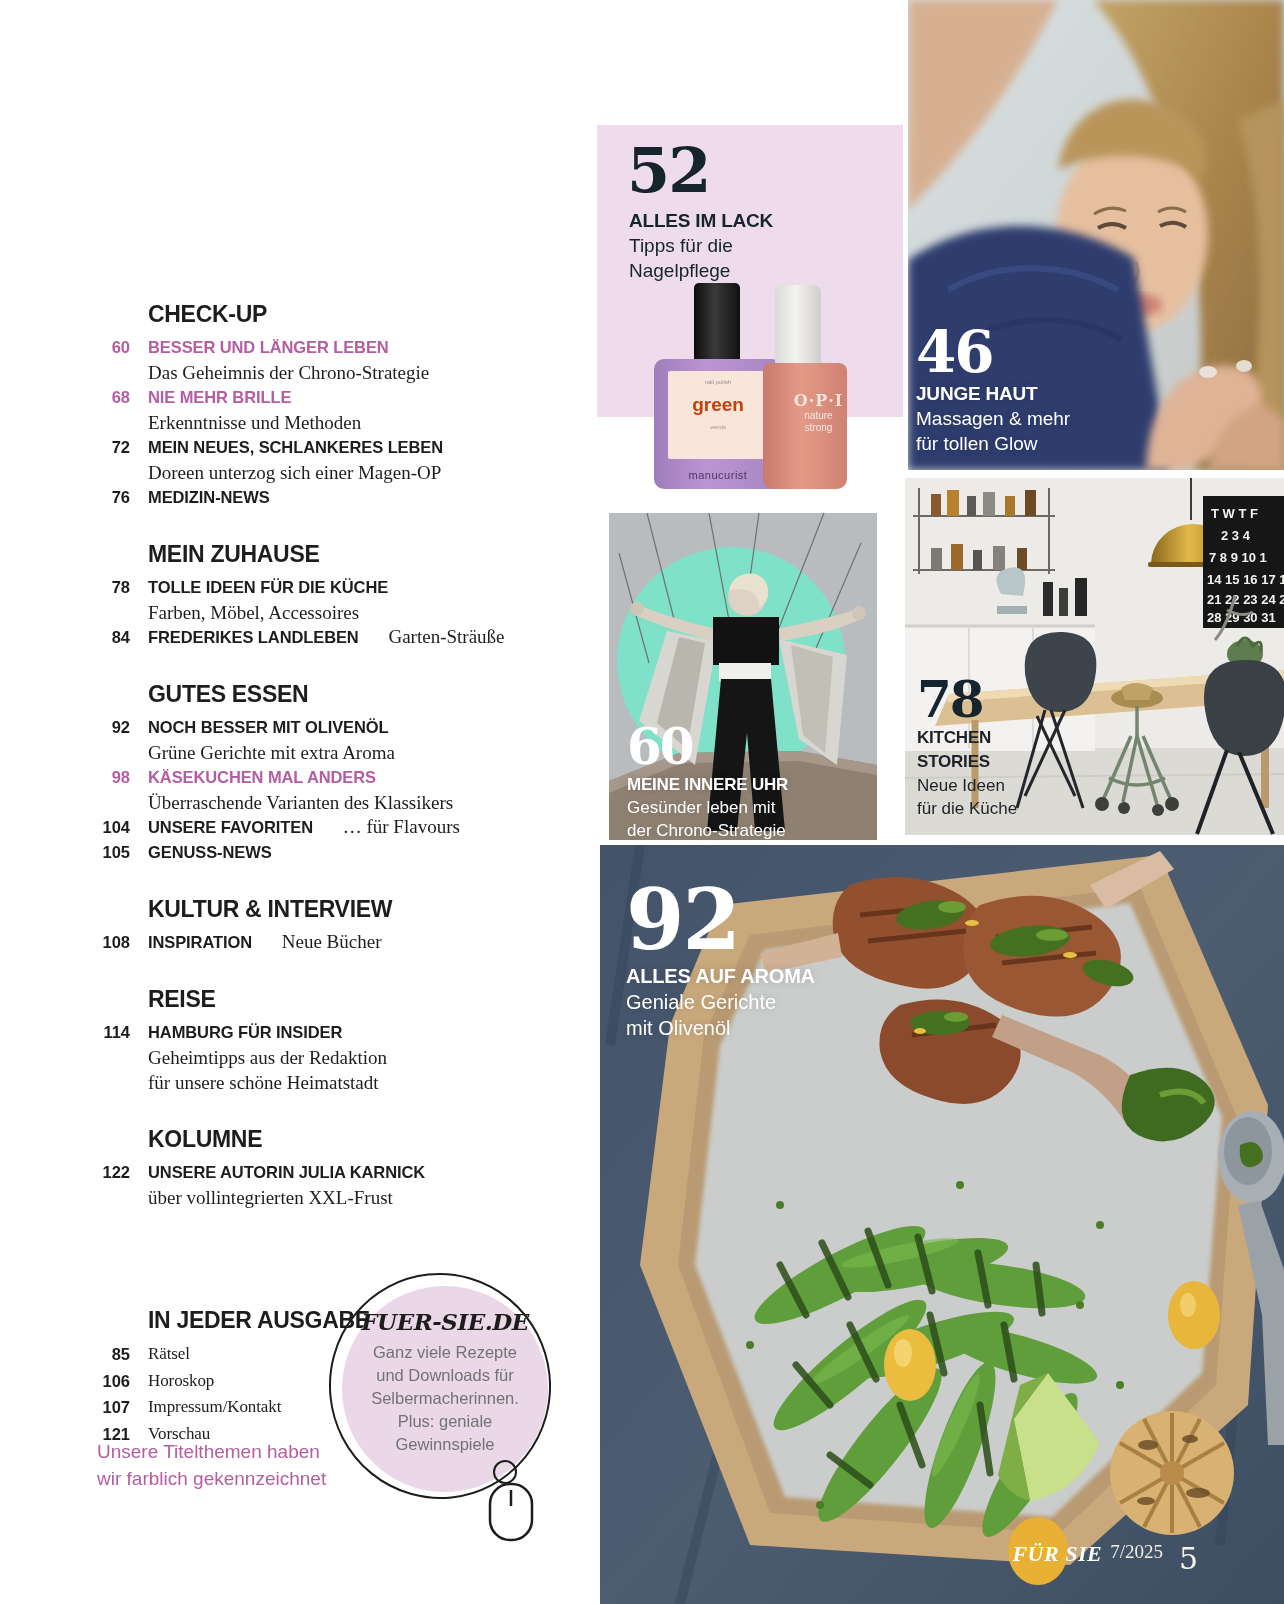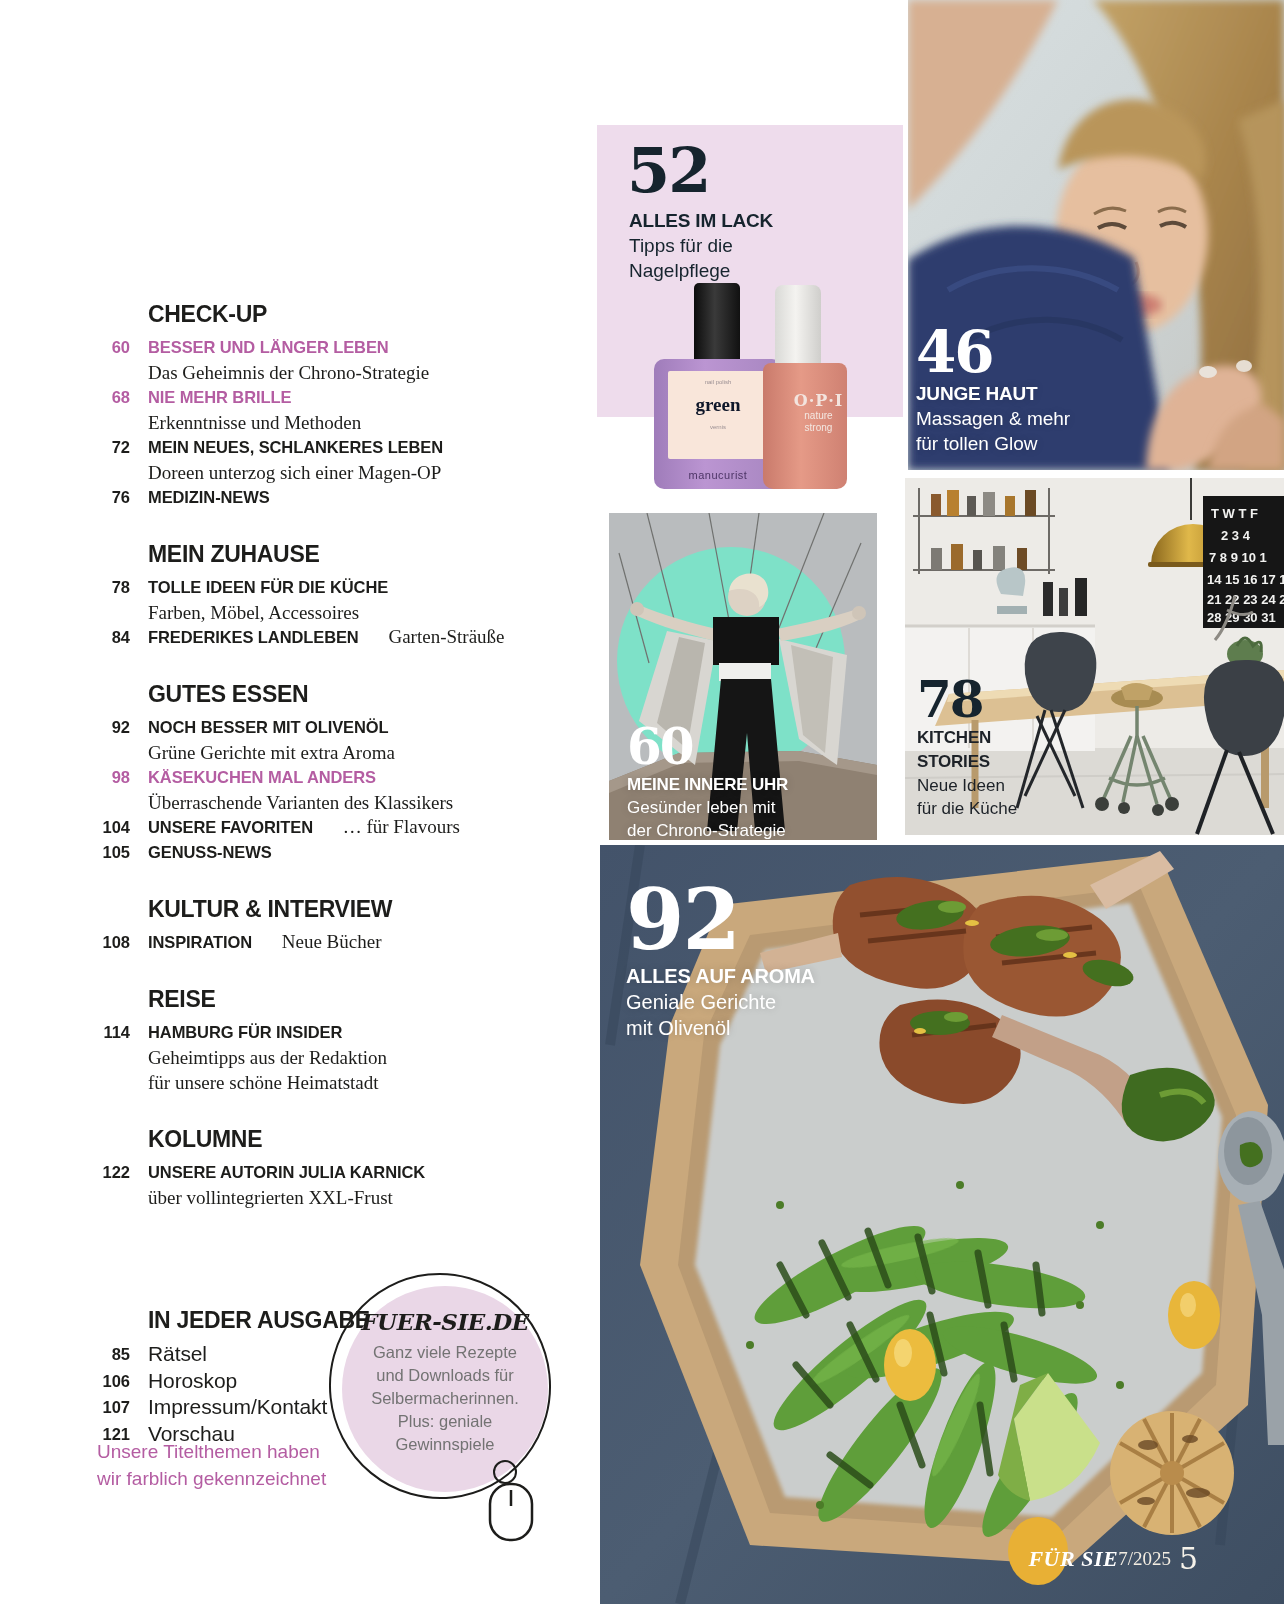--- a/index.html
+++ b/index.html
@@ -11,42 +11,42 @@
   .toc-section { margin-top:30px; }
   .toc-section:first-child { margin-top:0; }
   .toc-section.extra-gap { margin-top:96px; }
   .toc-section-title { font-size:23px; font-weight:700; color:#1d1d1b; letter-spacing:-0.3px; margin-left:70px; margin-bottom:7px; line-height:28px; }
   .toc-item { display:flex; align-items:flex-start; cursor:pointer; }
   .toc-page { width:52px; text-align:right; font-weight:700; font-size:16.5px; color:#1d1d1b; line-height:25px; flex:0 0 52px; }
   .toc-entry { margin-left:18px; }
   .toc-title { font-weight:700; font-size:16.5px; color:#1d1d1b; letter-spacing:-0.1px; line-height:25px; }
   .toc-suffix { font-family:"Liberation Serif", serif; font-weight:400; font-size:19px; color:#1d1d1b;padding-left:25px; }
   .toc-sub { font-family:"Liberation Serif", serif; font-size:19px; color:#1d1d1b; line-height:25px; white-space:pre-line; }
-  .toc-section.plain .toc-title { font-family:Liberation Sans, sans-serif; font-weight:400; font-size:21px; line-height:26.5px; }
+  .toc-section.plain .toc-title { font-family:Liberation Serif, serif; font-weight:400; font-size:17px; line-height:26.5px; }
   .toc-section.plain .toc-page { line-height:26.5px; }
   .hl .toc-page, .hl .toc-title { color:#b45da2; }
 
   
   .bignum { font-family:"DejaVu Serif", serif; font-weight:700; letter-spacing:-2px; }
 
   
   .pink-box { position:absolute; left:597px; top:105px; width:306px; height:292px; background:#eedcec;margin-top:20px; }
   .pink-box .bignum { position:absolute; left:30px; top:14px; font-size:62px; color:#16242e; line-height:64px; }
   .feat-title { font-size:19px; font-weight:700; color:#16242e; letter-spacing:-0.2px; line-height:24px; }
   .feat-sub { font-size:19px; color:#16242e; line-height:25px; white-space:pre-line; }
   .pink-box .feat-title { position:absolute; left:32px; top:84px; }
   .pink-box .feat-sub { position:absolute; left:32px; top:108px; }
 
   
   .bottles { position:absolute; left:0; top:150px; width:306px; height:220px; }
   .cap-black { position:absolute; left:97px; top:8px; width:46px; height:82px; background:linear-gradient(90deg,#0c0c0c,#3a3a3a 45%,#111); border-radius:5px 5px 2px 2px; }
   .body-lilac { position:absolute; left:57px; top:84px; width:128px; height:130px; background:linear-gradient(90deg,#9f7cba,#bb95d2 40%,#a786c0); border-radius:10px; }
   .label-cream { position:absolute; left:14px; top:12px; width:100px; height:88px; background:#f9e6da; border-radius:2px; text-align:center; }
   .label-cream .tiny { font-size:6px; color:#9a8f93; margin-top:8px; line-height:7px;}
-  .label-green { font-family:Liberation Serif, serif; font-size:19px; font-weight:700; color:#0f172a; margin-top:8px; }
+  .label-green { font-family:Liberation Sans, sans-serif; font-size:19px; font-weight:700; color:#c2410c; margin-top:8px; }
   .brand-manucurist { position:absolute; left:0; bottom:8px; width:100%; text-align:center; font-size:11px; color:#4d3566; letter-spacing:0.5px; }
   .cap-white { position:absolute; left:178px; top:10px; width:46px; height:80px; background:linear-gradient(90deg,#d9d9d6,#f4f3f0 45%,#cfcecb); border-radius:8px 8px 3px 3px; }
   .body-coral { position:absolute; left:166px; top:88px; width:84px; height:126px; background:linear-gradient(90deg,#c97a6b,#e59a87 45%,#cf8172); border-radius:8px 8px 10px 10px; text-align:center;padding-left:27px; }
   .opi { font-family:"DejaVu Serif", serif; font-size:16px; font-weight:700; color:#f3e4de; margin-top:28px; letter-spacing:1px;}
   .opi-line { font-size:10px; color:#f3e7e1; line-height:12px; }
 
   
   .photo { position:absolute; overflow:hidden; }
   .photo svg { position:absolute; left:0; top:0; }
   .ph-woman   { left:908px; top:0;     width:432px; height:470px; }
@@ -68,21 +68,21 @@
   .ov-kitchen { left:12px; top:196px; }
   .ov-kitchen .bignum { font-size:50px; line-height:52px; }
   .ov-kitchen .feat-title { font-size:17px; line-height:24px; white-space:pre-line; }
   .ov-kitchen .feat-sub { font-size:17px; line-height:23px; }
   .ov-aroma { left:26px; top:32px; }
   .ov-aroma .bignum { font-size:84px; line-height:86px; }
   .ov-aroma .feat-title { font-size:20px; line-height:26px; }
   .ov-aroma .feat-sub { font-size:20px; line-height:26px; }
 
   
-  .footer { position:absolute; right:86px; bottom:28px; z-index:4; color:#fff; font-family:"Liberation Serif", serif; display:flex; align-items:center; }
+  .footer { position:absolute; right:86px; bottom:28px; z-index:4; color:#fff; font-family:"Liberation Serif", serif; display:flex; align-items:flex-start; gap:8px; }
   .footer .brand { font-weight:700; font-style:italic; font-size:22px; letter-spacing:0.5px; }
   .footer .issue { font-size:19px; color:#f3ede2; }
   .footer .pagenum { font-size:30px; color:#f6f2ea; margin-left:8px; font-family:"DejaVu Serif", serif;}
 
   
   .badge { position:absolute; left:322px; top:1262px; width:246px; height:282px; cursor:pointer; }
   .badge-pink { position:absolute; left:20px; top:24px; width:206px; height:206px; border-radius:50%; background:#ead7e7; }
   .badge-text { position:absolute; left:0; top:46px; width:246px; text-align:center; }
   .badge-title { font-family:"DejaVu Serif", serif; font-weight:700; font-style:italic; font-size:23px; color:#1d1d1b; letter-spacing:-0.5px; }
   .badge-lines { margin-top:6px; font-size:16.5px; line-height:23px; color:#737373; white-space:pre-line; }

